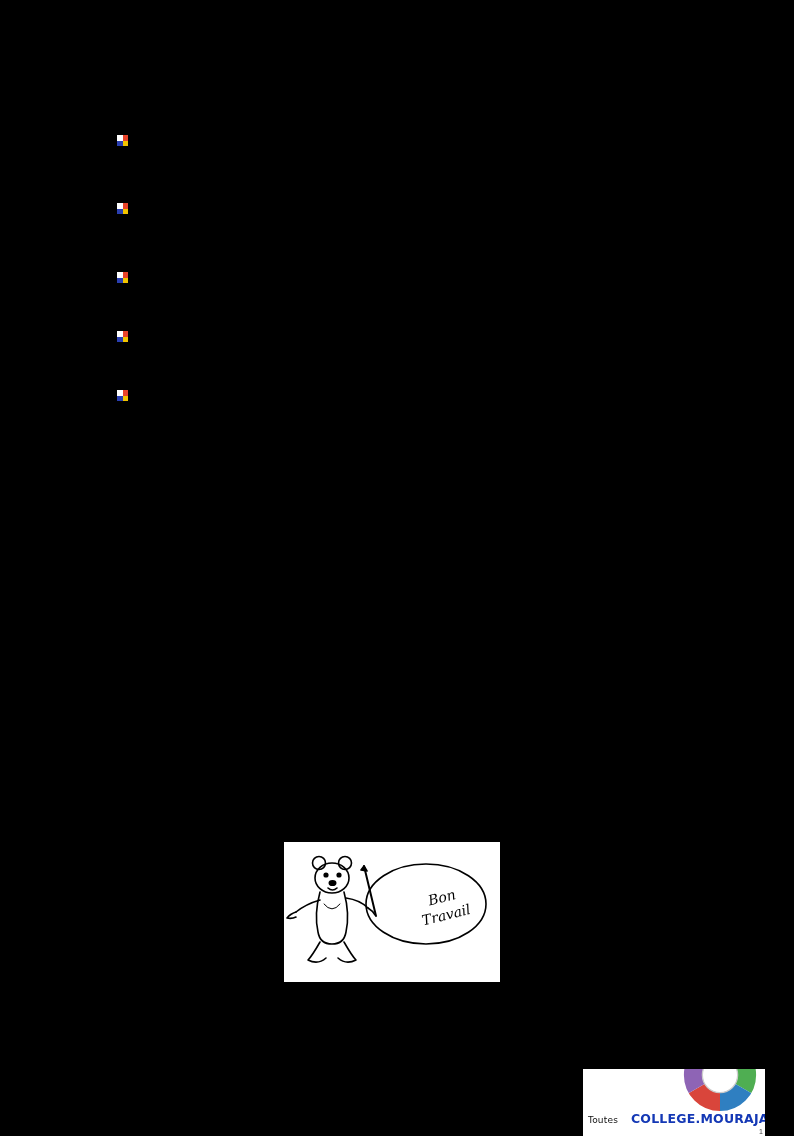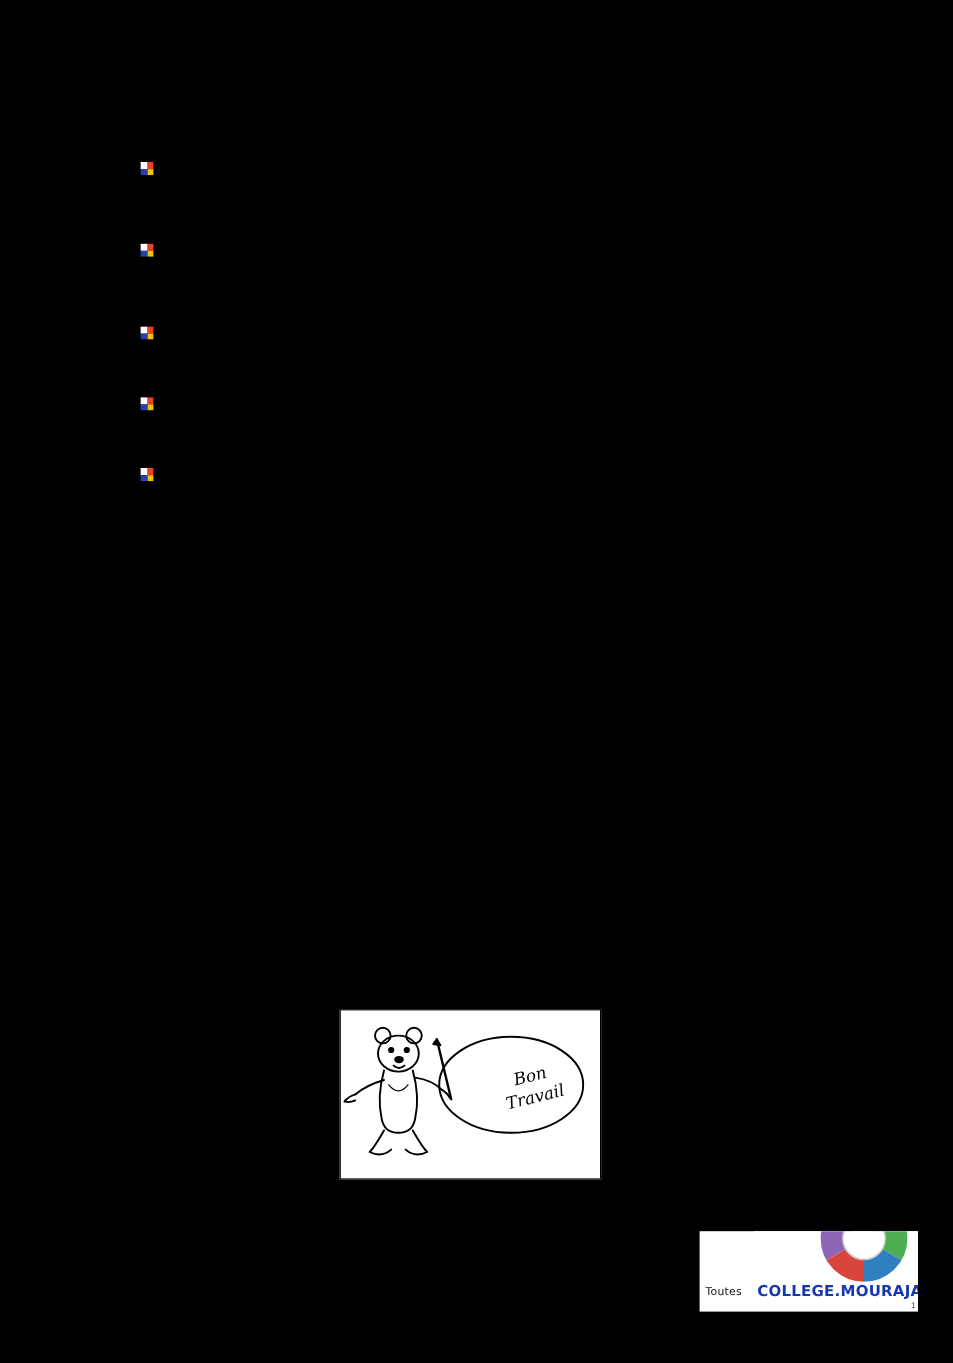--- a/index.html
+++ b/index.html
@@ -64,21 +64,21 @@
     font-size: 14px;
     line-height: 18px;
     text-align: center;
     white-space: pre-line;
   }
 
   
   .stamp {
     position: absolute;
     left: 583px;
-    top: 1026px;
+    top: 1069px;
     width: 182px;
     height: 67px;
     background: #ffffff;
     overflow: hidden;
   }
   .stamp-top {
     position: absolute;
     left: 45px;
     top: -49px;
     width: 166px;

